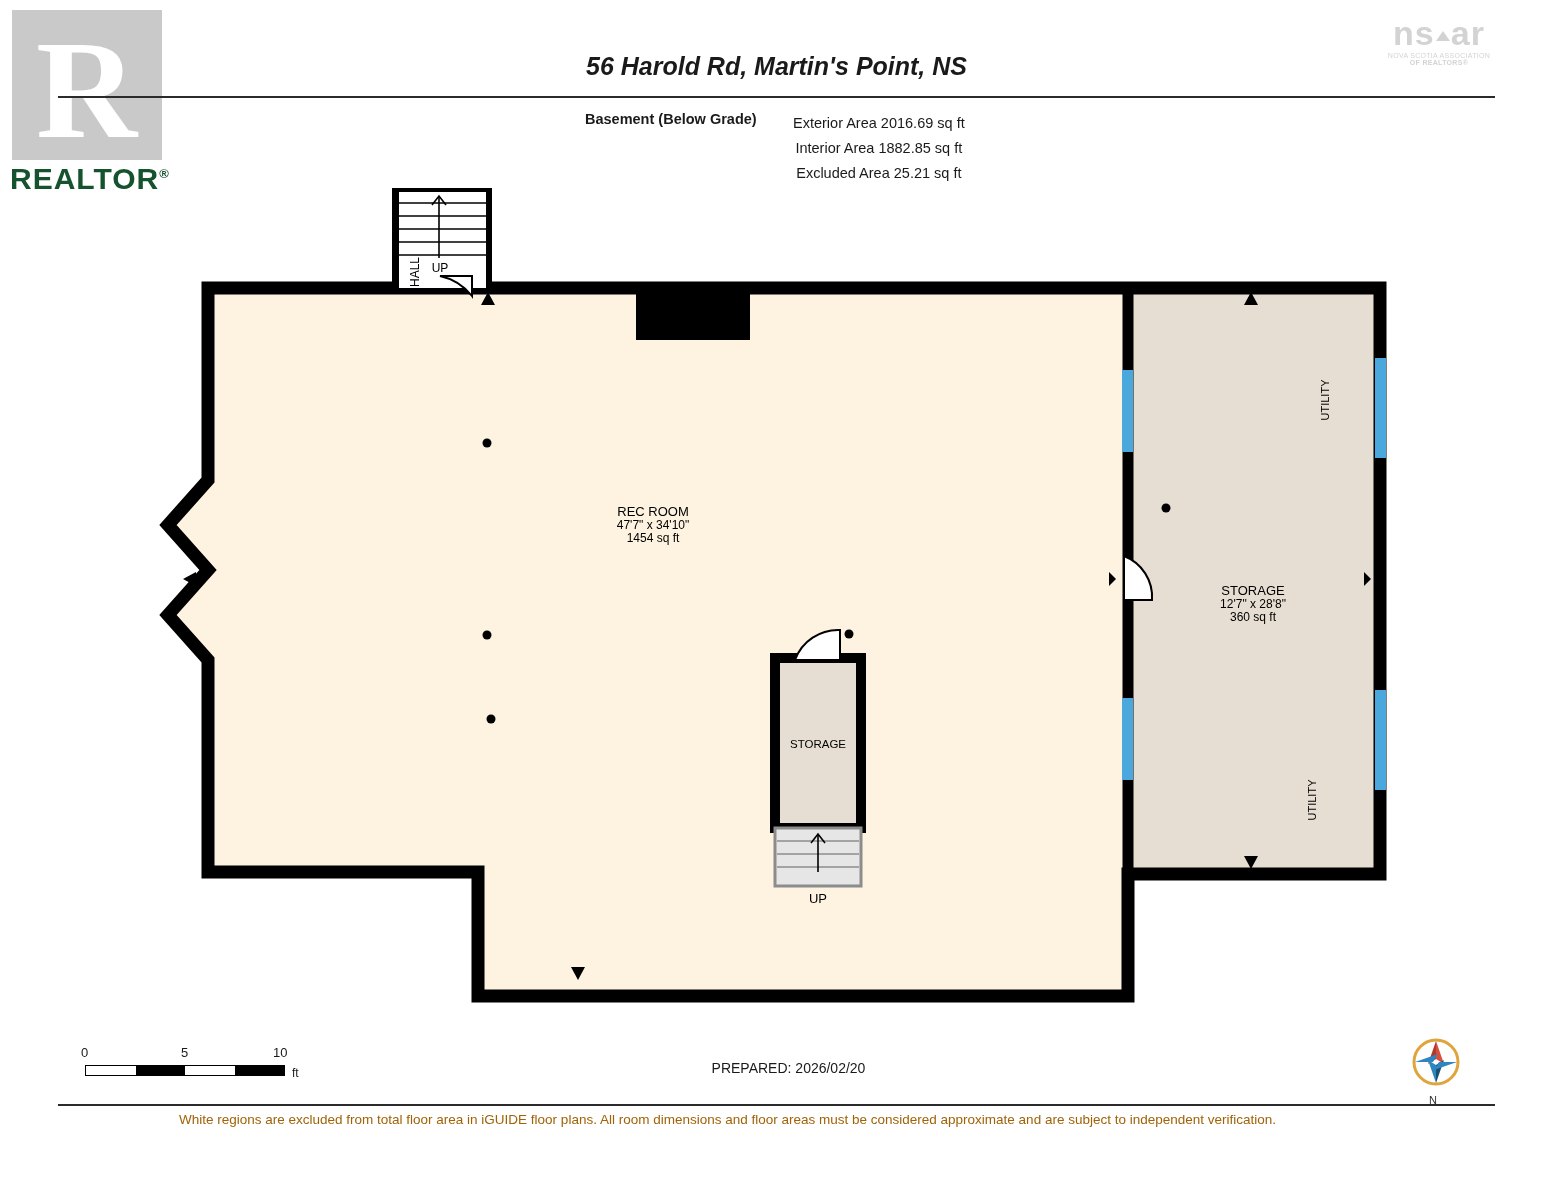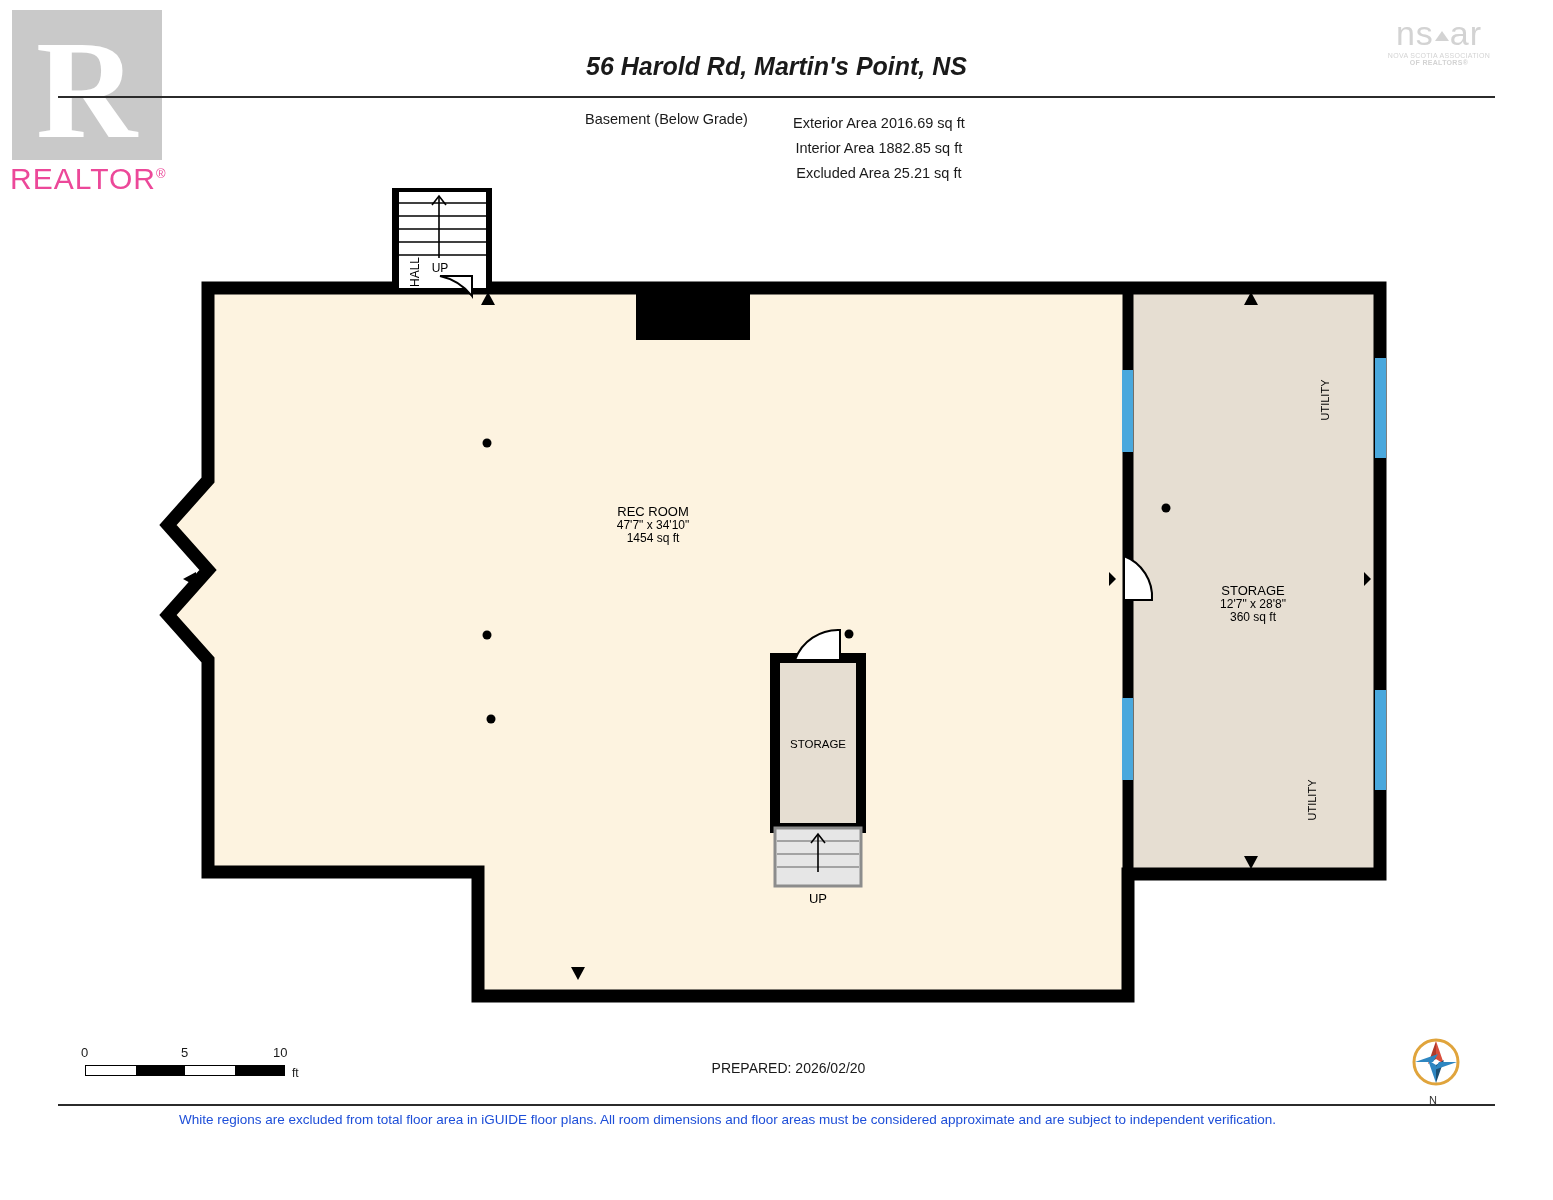--- a/index.html
+++ b/index.html
@@ -41,41 +41,41 @@
     font-weight: bold;
     color: #ffffff;
     line-height: 140px;
     letter-spacing: -2px;
   }
   .realtor-word {
     position: absolute;
     left: 2px;
     top: 156px;
     font-size: 30px;
-    font-weight: normal;
+    font-weight: bold;
     letter-spacing: 1px;
-    color: #ec4899;
+    color: #14532d;
   }
   .realtor-word sup {
     font-size: 13px;
     vertical-align: super;
   }
 
   
   .nsar-logo {
     position: absolute;
     right: 54px;
     top: 16px;
     width: 120px;
     text-align: center;
     color: #d3d3d3;
   }
   .nsar-main {
     font-size: 34px;
-    font-weight: normal;
+    font-weight: bold;
     letter-spacing: 1px;
     line-height: 34px;
     position: relative;
   }
   .nsar-house {
     display: inline-block;
     width: 0; height: 0;
     border-left: 7px solid transparent;
     border-right: 7px solid transparent;
     border-bottom: 10px solid #d3d3d3;
@@ -110,21 +110,21 @@
     top: 96px;
     width: 1437px;
     height: 2px;
     background: #2b2b2b;
   }
   .subhead {
     position: absolute;
     left: 585px;
     top: 111px;
     font-size: 14.5px;
-    font-weight: normal;
+    font-weight: bold;
   }
   .areas {
     position: absolute;
     left: 793px;
     top: 111px;
     font-size: 14.5px;
     line-height: 25px;
     text-align: center;
   }
 
@@ -211,21 +211,21 @@
     height: 2px;
     background: #2b2b2b;
   }
   .disclaimer {
     position: absolute;
     left: 0;
     top: 1112px;
     width: 1455px;
     text-align: center;
     font-size: 13.5px;
-    color: #1d4ed8;
+    color: #a16207;
   }
 </style>
 </head>
 <body>
 
 <div class="realtor-logo">
   <div class="realtor-box"></div>
   <div class="realtor-r">R</div>
   <div class="realtor-word">
     <span>REALTOR</span><sup>®</sup>

